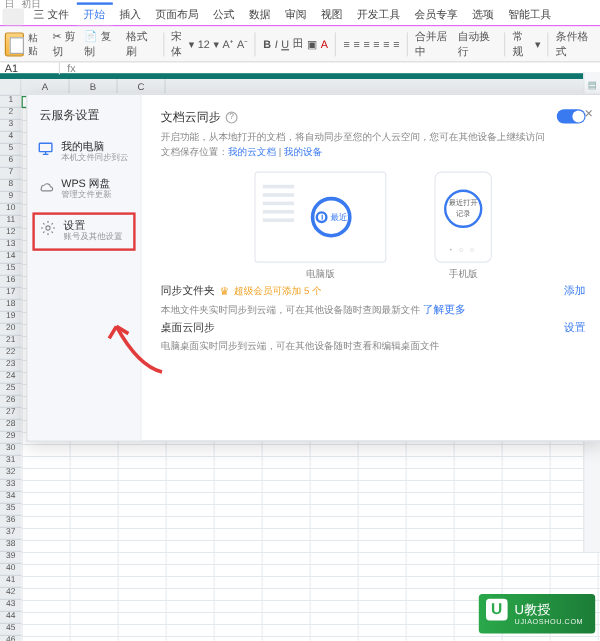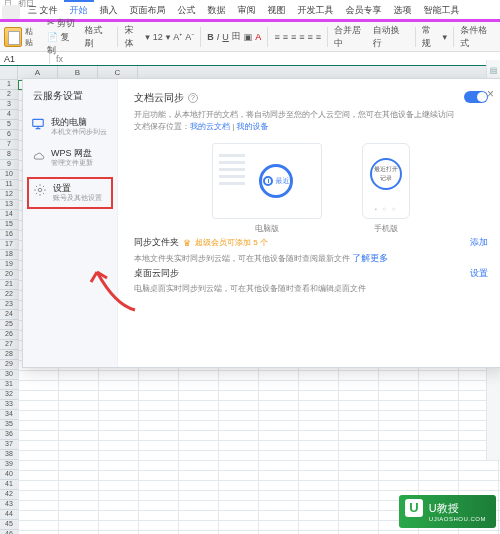--- a/index.html
+++ b/index.html
@@ -2,32 +2,32 @@
 <html><head>
 <meta charset="utf-8">
 <style>
   * { box-sizing: border-box; margin: 0; padding: 0; }
   body { font-family: "Microsoft YaHei", Arial, sans-serif; font-size: 10px; background: #fff; width: 500px; height: 534px; overflow: hidden; position: relative; }
   
   
   .top-bar { height: 6px; background: #fff; display:flex; gap:6px; padding:0 4px; align-items:center; }
   .top-bar span{ font-size:8px; color:#888; }
   
-  .tabs { display: flex; background: #fff; border-bottom: 3px solid #d946ef; height: 16px; align-items:flex-end; }
+  .tabs { display: flex; background: #fff; border-bottom: 1px solid #d946ef; height: 16px; align-items:flex-end; }
   .tabs .tab { padding: 2px 6px; font-size: 9px; color: #444; }
   .tabs .tab.active { background: #fff; border-top:2px solid #3a7af0; color:#3a7af0; }
   .tabs .logo { width:18px; height:14px; background:#eee; margin:0 2px; border-radius:2px;}
   
   .ribbon { display:flex; align-items:center; height:30px; background:#f7f7f7; border-bottom:1px solid #ddd; padding:0 4px; gap:6px; color:#555; font-size:9px; }
   .ribbon .grp{ display:flex; gap:3px; align-items:center;}
   .ribbon .sep{ width:1px; height:20px; background:#ddd;}
   .paste-icon{ width:18px; height:20px; background:linear-gradient(#ffd27a,#f5b53c); border:1px solid #c98c1d; border-radius:2px; position:relative;}
   .paste-icon::after{content:"";position:absolute;left:3px;top:3px;width:10px;height:12px;background:#fff;border:1px solid #aaa;}
   
-  .formula-bar{ display:flex; height:14px; border-bottom:1px solid #0f766e; align-items:center; font-size:9px;}
+  .formula-bar{ display:flex; height:14px; border-bottom:5px solid #0f766e; align-items:center; font-size:9px;}
   .name-box{ width:50px; border-right:1px solid #ddd; padding:0 4px; color:#333;}
   .fx{ padding:0 6px; color:#888; }
   
   
   .sheet{ position:relative; background:#fff; height:470px;}
   .row-headers{ position:absolute; left:0; top:14px; width:18px; background:#e9edf0;}
   .row-headers div{ height:10px; font-size:7px; text-align:center; border-bottom:1px solid #d0d8de; color:#555;}
   .col-headers{ position:absolute; left:18px; top:0; right:0; height:14px; background:#e9edf0; display:flex;}
   .col-headers div{ width:40px; font-size:8px; text-align:center; border-right:1px solid #d0d8de; color:#555; line-height:14px;}
   .grid{ position:absolute; left:18px; top:14px; right:0; bottom:0; background-image:linear-gradient(#e3e8ec 1px,transparent 1px),linear-gradient(90deg,#e3e8ec 1px,transparent 1px); background-size:40px 10px;}
@@ -107,21 +107,21 @@
   <div class="tab">会员专享</div>
   <div class="tab">选项</div>
   <div class="tab">智能工具</div>
 </div>
 
 <div class="ribbon">
   <div class="grp">
     <div class="paste-icon"></div>
     <div style="font-size:8px">粘贴</div>
   </div>
-  <div class="grp" style="flex-direction:column;align-items:flex-start;gap:1px;">
+  <div class="grp" style="flex-direction:row;align-items:flex-start;gap:1px;">
     <span>✂ <span>剪切</span></span>
     <span>📄 <span>复制</span></span>
   </div>
   <div class="grp">格式刷</div>
   <div class="sep"></div>
   <div class="grp">
     <span>宋体</span>
       <span>▾</span>
     <span>12</span>
       <span>▾</span>

